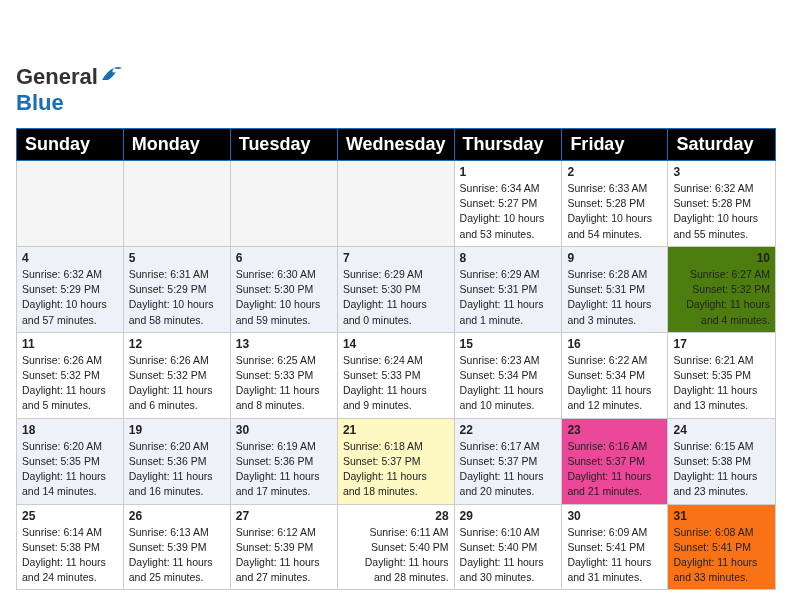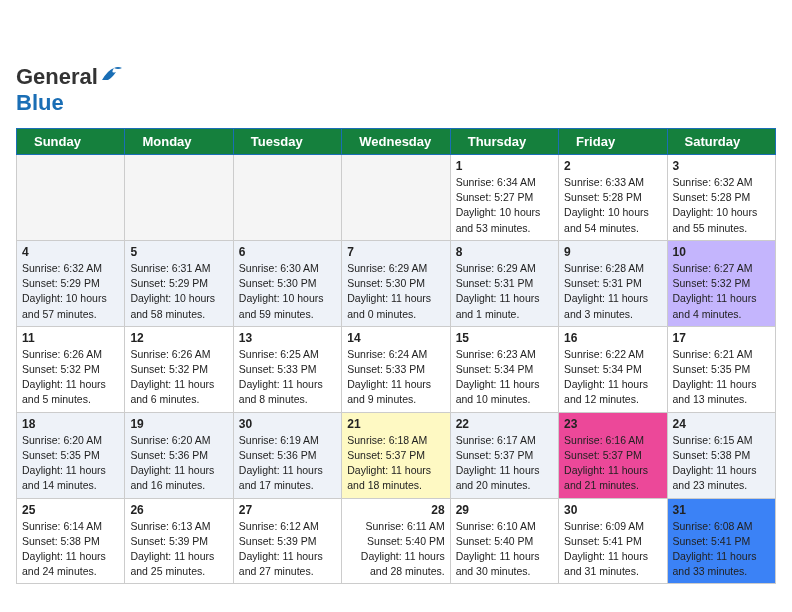--- a/index.html
+++ b/index.html
@@ -32,24 +32,24 @@
     }
     .location {
       font-size: 15px;
       color: #444;
     }
     .calendar {
       width: 100%;
       border-collapse: collapse;
     }
     .calendar th {
-      background: #15803d;
+      background: #000000;
       color: #fff;
-      font-size: 13px;
-      padding: 5px 17px;
+      font-size: 18px;
+      padding: 5px 8px;
       text-align: left;
       border: 1px solid #1a6eb5;
     }
     .calendar td {
       border: 1px solid #ccc;
       vertical-align: top;
       padding: 4px 5px;
       font-size: 11px;
       color: #222;
       width: calc(100% / 7);
@@ -146,21 +146,21 @@
           <div class="day-info">Sunrise: 6:29 AM<br>Sunset: 5:30 PM<br>Daylight: 11 hours<br>and 0 minutes.</div>
         </td>
         <td style="background: rgb(238, 242, 248);">
           <span class="day-num">8</span>
           <div class="day-info">Sunrise: 6:29 AM<br>Sunset: 5:31 PM<br>Daylight: 11 hours<br>and 1 minute.</div>
         </td>
         <td style="background: rgb(238, 242, 248);">
           <span class="day-num">9</span>
           <div class="day-info">Sunrise: 6:28 AM<br>Sunset: 5:31 PM<br>Daylight: 11 hours<br>and 3 minutes.</div>
         </td>
-        <td style="background: #c4b5fd;">
+        <td style="background: #4d7c0f; text-align: right;">
           <span class="day-num">10</span>
           <div class="day-info">Sunrise: 6:27 AM<br>Sunset: 5:32 PM<br>Daylight: 11 hours<br>and 4 minutes.</div>
         </td>
       </tr>
       <tr>
         <td style="background: rgb(255, 255, 255);">
           <span class="day-num">11</span>
           <div class="day-info">Sunrise: 6:26 AM<br>Sunset: 5:32 PM<br>Daylight: 11 hours<br>and 5 minutes.</div>
         </td>
         <td style="background: rgb(255, 255, 255);">
@@ -236,19 +236,19 @@
           <div class="day-info">Sunrise: 6:11 AM<br>Sunset: 5:40 PM<br>Daylight: 11 hours<br>and 28 minutes.</div>
         </td>
         <td style="background: rgb(255, 255, 255);">
           <span class="day-num">29</span>
           <div class="day-info">Sunrise: 6:10 AM<br>Sunset: 5:40 PM<br>Daylight: 11 hours<br>and 30 minutes.</div>
         </td>
         <td style="background: rgb(255, 255, 255);">
           <span class="day-num">30</span>
           <div class="day-info">Sunrise: 6:09 AM<br>Sunset: 5:41 PM<br>Daylight: 11 hours<br>and 31 minutes.</div>
         </td>
-        <td style="background: #3b82f6; margin-left: 16px;">
+        <td style="background: #f97316; margin-left: 16px;">
           <span class="day-num">31</span>
           <div class="day-info">Sunrise: 6:08 AM<br>Sunset: 5:41 PM<br>Daylight: 11 hours<br>and 33 minutes.</div>
         </td>
       </tr>
     </tbody>
 </table>
 
 </body></html>

